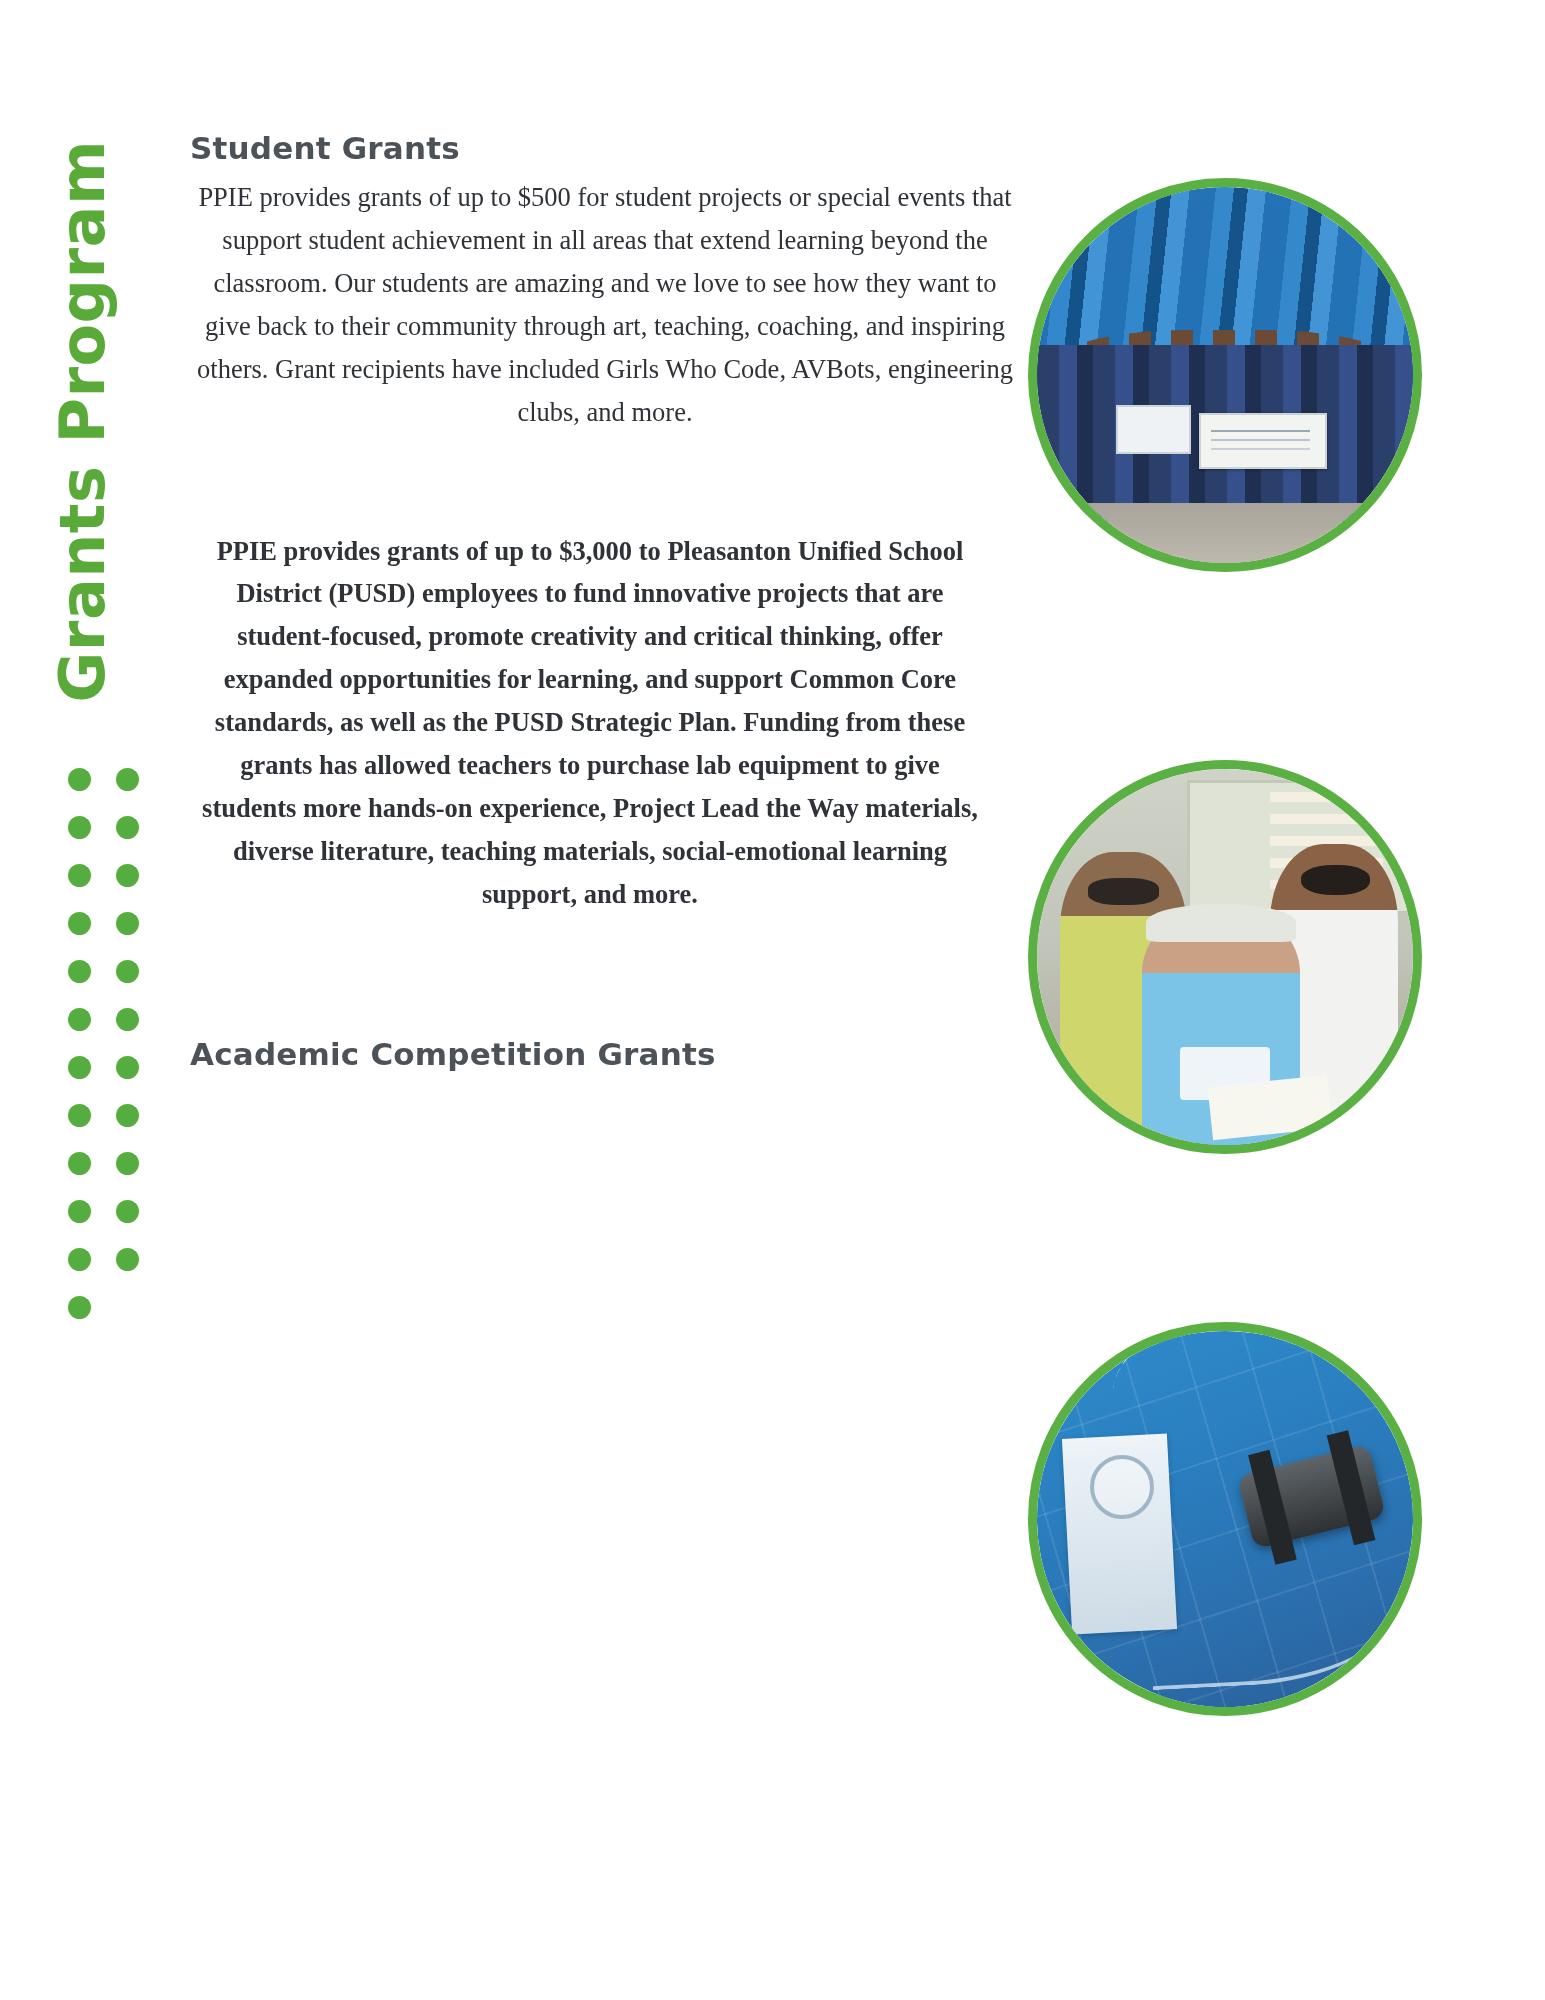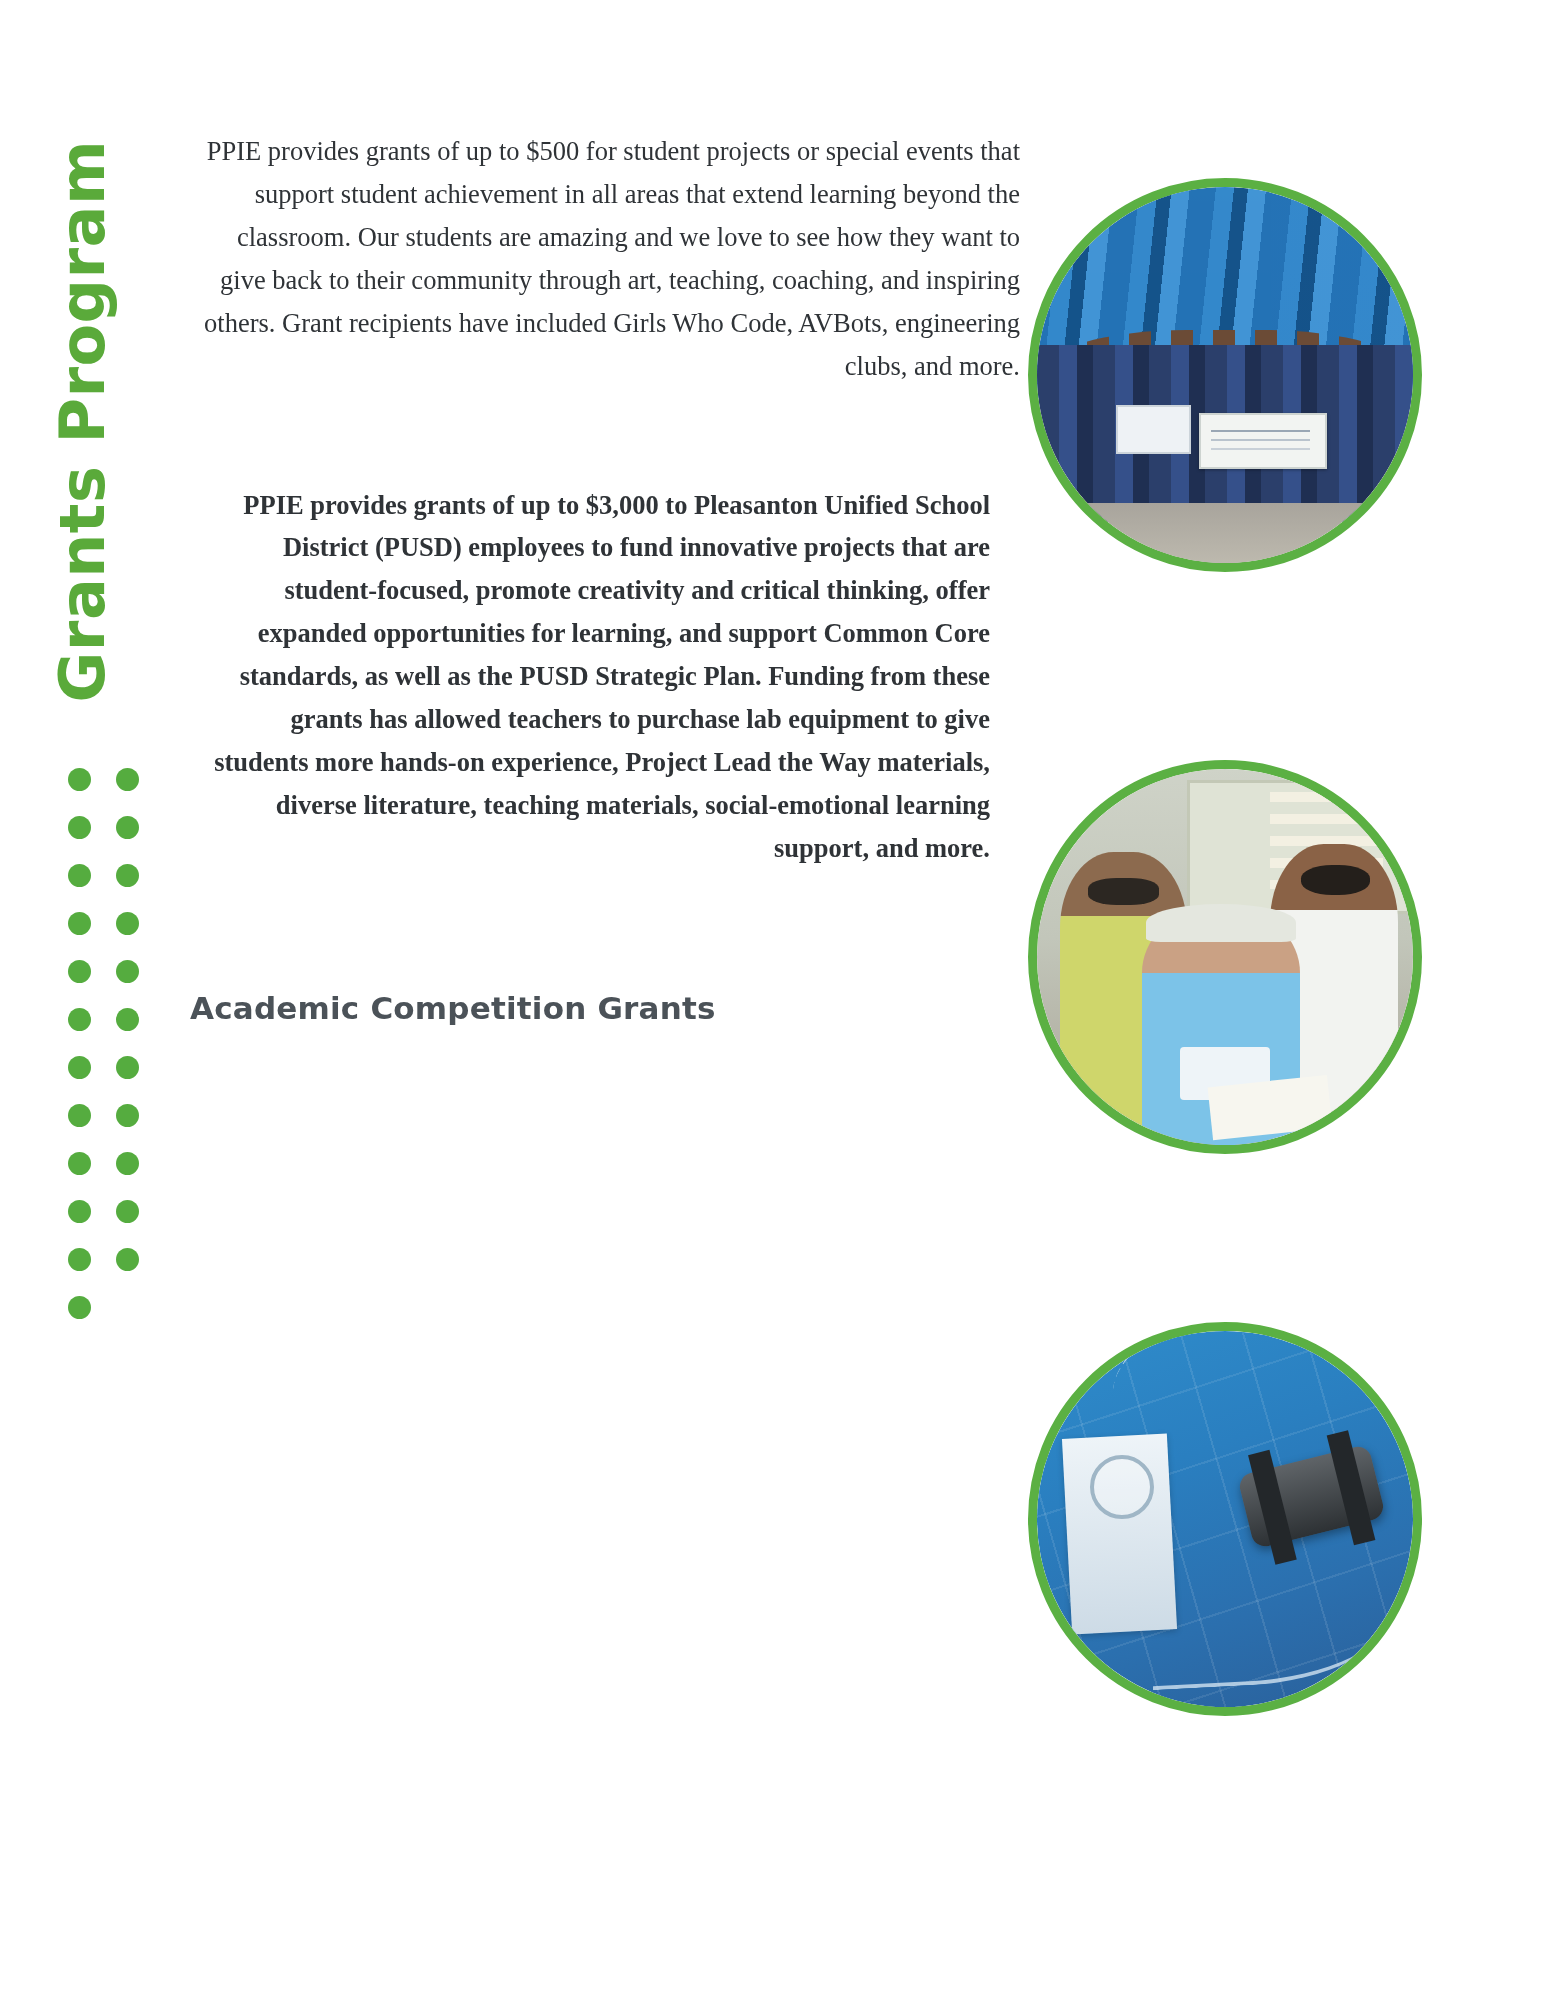--- a/index.html
+++ b/index.html
@@ -75,21 +75,21 @@
     color: #4b5258;
     margin: 0 0 10px 0;
     letter-spacing: 0.2px;
   }
   .sec-body {
     font-family: "Liberation Serif", serif;
     font-size: 26.5px;
     line-height: 1.62;
     color: #2f3337;
     margin: 0;
-    text-align: right;
+    text-align: center;
   }
   .sec-body.narrow { width: 800px; font-weight: bold; }
 
   
   .photo {
     position: absolute;
     border-radius: 50%;
     border: 9px solid #5bb043;
     overflow: hidden;
     box-sizing: border-box;
@@ -315,20 +315,21 @@
   <div class="dot"></div>
   <div class="dot"></div>
   <div class="dot"></div>
   <div class="dot"></div>
   <div class="dot blank"></div>
 </div>
 
 <div class="content">
 
   <div class="section s1">
+    <h2 class="sec-head">Student Grants</h2>
     <p class="sec-body">PPIE provides grants of up to $500 for student projects or special events that support student achievement in all areas that extend learning beyond the classroom. Our students are amazing and we love to see how they want to give back to their community through art, teaching, coaching, and inspiring others. Grant recipients have included Girls Who Code, AVBots, engineering clubs, and more.</p>
   </div>
 
   <div class="section s2">
     <p class="sec-body narrow">PPIE provides grants of up to $3,000 to Pleasanton Unified School District (PUSD) employees to fund innovative projects that are student-focused, promote creativity and critical thinking, offer expanded opportunities for learning, and support Common Core standards, as well as the PUSD Strategic Plan. Funding from these grants has allowed teachers to purchase lab equipment to give students more hands-on experience, Project Lead the Way materials, diverse literature, teaching materials, social-emotional learning support, and more.</p>
   </div>
 
   <div class="section s3">
     <h2 class="sec-head">Academic Competition Grants</h2>
   </div>

